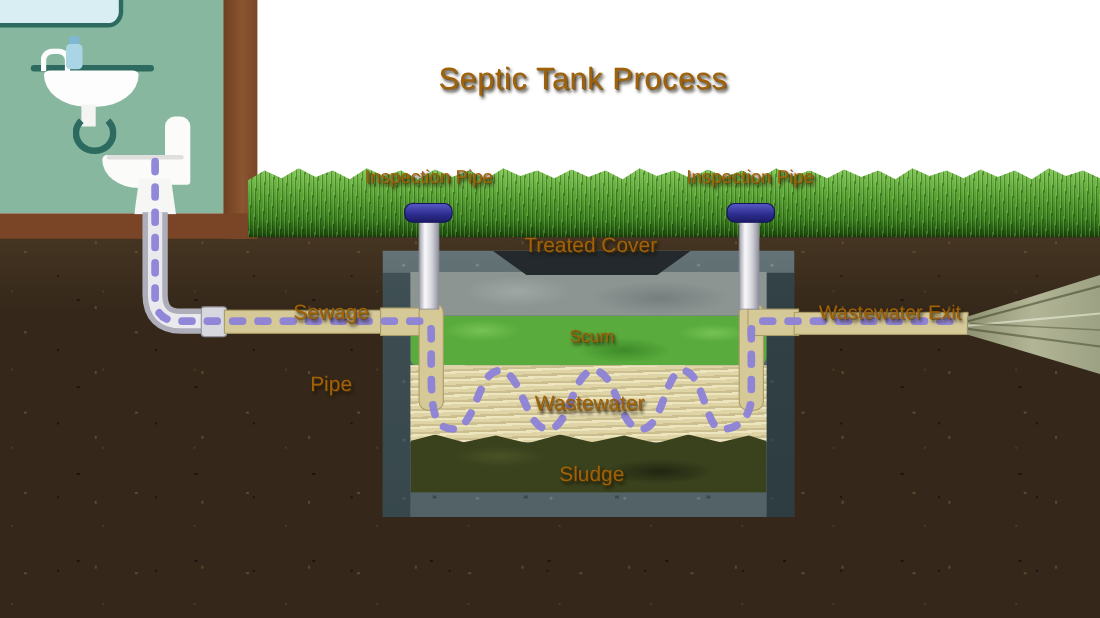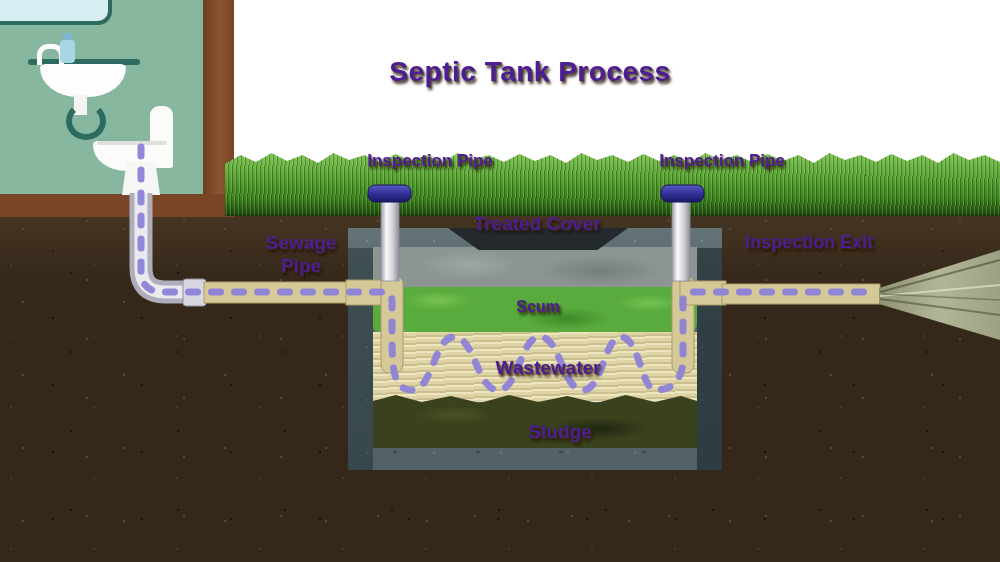--- a/index.html
+++ b/index.html
@@ -74,31 +74,31 @@
   .layer-waste{position:absolute;left:0;top:85px;width:324px;height:70px;background-color:#ded4a6;
     background-image:repeating-linear-gradient(178deg, rgba(255,250,220,.45) 0 2px, rgba(0,0,0,0) 2px 5px, rgba(175,160,110,.4) 5px 7px);}
   .layer-sludge{position:absolute;left:0;top:146px;width:324px;height:55px;background-color:#39411d;
     background-image:radial-gradient(60px 14px at 25% 40%, rgba(90,100,45,.5), transparent 70%),
                      radial-gradient(70px 16px at 70% 65%, rgba(15,20,8,.6), transparent 70%);
     clip-path:polygon(0 8px,7% 2px,15% 9px,24% 3px,33% 10px,42% 2px,51% 9px,60% 3px,69% 10px,78% 2px,87% 9px,95% 3px,100% 8px,100% 100%,0 100%);}
   .manhole-recess{left:448px;top:228px;width:180px;height:22px;background:#23292c;
     clip-path:polygon(0 0,100% 0,83% 100%,17% 100%);}
 
   
-  .lbl{position:absolute;transform:translateX(-50%);color:#4c1d95;font-weight:bold;
+  .lbl{position:absolute;transform:translateX(-50%);color:#a16207;font-weight:normal;
     white-space:nowrap;text-align:center;z-index:40;
     text-shadow:1px 1px 0 rgba(80,55,10,.55), 2px 3px 3px rgba(25,15,0,.85);}
   .lbl-title{font-size:28px;letter-spacing:.5px;}
-  .lbl-insp{font-size:17px;margin-left:40px;}
+  .lbl-insp{font-size:17px;}
   .lbl-manhole{font-size:19px;}
   .lbl-two{font-size:19px;line-height:1.2;}
   .lbl-treated{font-size:18px;line-height:1.25;}
   .lbl-scum{font-size:16px;}
   .lbl-layer{font-size:19px;}
-  .lbl span{display:block;}
+  .lbl span{display:block;margin-top:42px;}
 
   svg.overlay{position:absolute;left:0;top:0;z-index:30;}
 </style>
 </head>
 <body>
 
 <div class="stage">
 
   <div class="abs soil-top-line"></div>
   <div class="abs soil"></div>
@@ -187,18 +187,18 @@
 
   <div class="lbl lbl-title" style="left:530px;top:56px;">Septic Tank Process</div>
   <div class="lbl lbl-insp" style="left:390px;top:151px;">Inspection Pipe</div>
   <div class="lbl lbl-insp" style="left:682px;top:151px;">Inspection Pipe</div>
   <div class="lbl lbl-manhole" style="left:537px;top:213px;">Treated Cover</div>
   <div class="lbl lbl-two" style="left:301px;top:232px;">
     <span>Sewage</span>
     <span>Pipe</span>
   </div>
   <div class="lbl lbl-treated" style="left:809px;top:231px;">
-    <span>Inspection Exit</span>
+    <span>Wastewater Exit</span>
   </div>
   <div class="lbl lbl-scum" style="left:538px;top:298px;">Scum</div>
-  <div class="lbl lbl-layer" style="left:548px;top:357px;">Wastewater</div>
-  <div class="lbl lbl-layer" style="left:560px;top:421px;">Sludge</div>
+  <div class="lbl lbl-layer" style="left:536px;top:357px;">Wastewater</div>
+  <div class="lbl lbl-layer" style="left:538px;top:421px;">Sludge</div>
 </div>
 
 </body></html>

